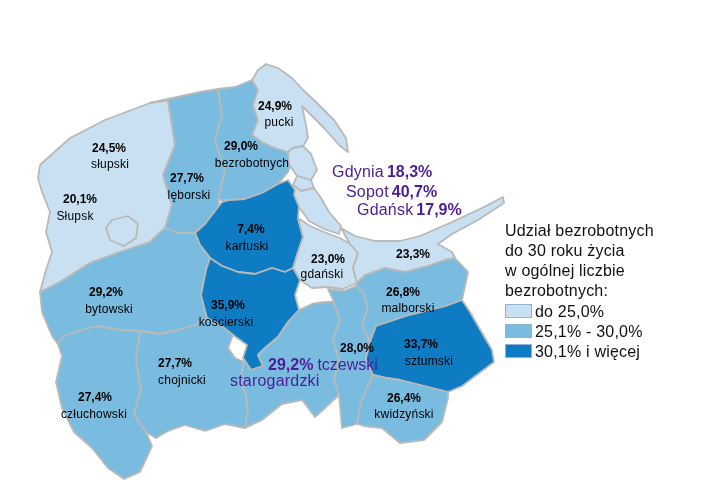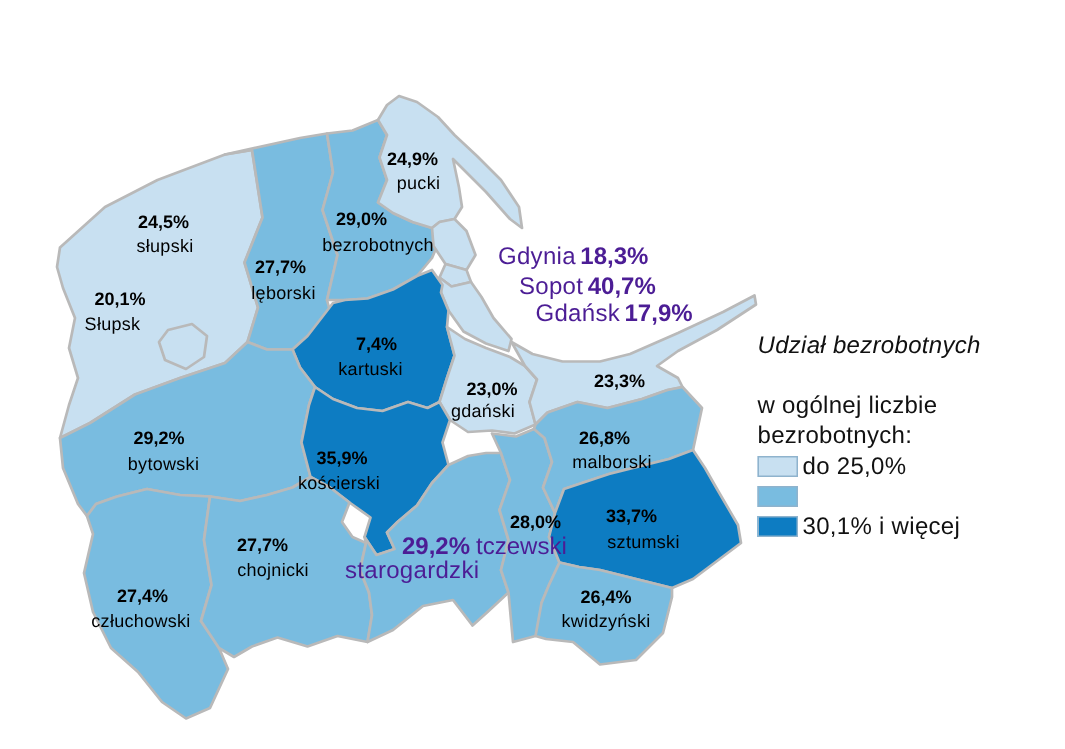--- a/index.html
+++ b/index.html
@@ -102,25 +102,27 @@
   <div class="lbl-left cityrow" style="left:332px; top:164px;">
     <span>Gdynia</span><span class="val">18,3%</span>
   </div>
   <div class="lbl-left cityrow" style="left:346px; top:184px;">
     <span>Sopot</span><span class="val">40,7%</span>
   </div>
   <div class="lbl-left cityrow" style="left:357px; top:202px;">
     <span>Gdańsk</span><span class="val">17,9%</span>
   </div>
 
-  <div class="legend-line" style="left:505px; top:222px;font-style:italic;">Udział bezrobotnych</div>
+  <div class="legend-line" style="left:505px; top:222px;">Udział bezrobotnych</div>
+  <div class="legend-line" style="left:505px; top:242px;">do 30 roku życia</div>
   <div class="legend-line" style="left:505px; top:282px;">bezrobotnych:</div>
   <div class="legend-line" style="left:505px; top:262px;">w ogólnej liczbie</div>
 
   <div class="swatch" style="left: 505px; top: 304px; background: rgb(200, 224, 241);"></div>
   <div class="legend-line" style="left:535px; top:303px;">do 25,0%</div>
 
   <div class="swatch" style="left: 505px; top: 324px; background: rgb(121, 188, 224);"></div>
+  <div class="legend-line" style="left:535px; top:323px;">25,1% - 30,0%</div>
 
   <div class="swatch" style="left: 505px; top: 344px; background: rgb(13, 124, 194);"></div>
   <div class="legend-line" style="left:535px; top:343px;">30,1% i więcej</div>
 
 </div>
 
 </body></html>

